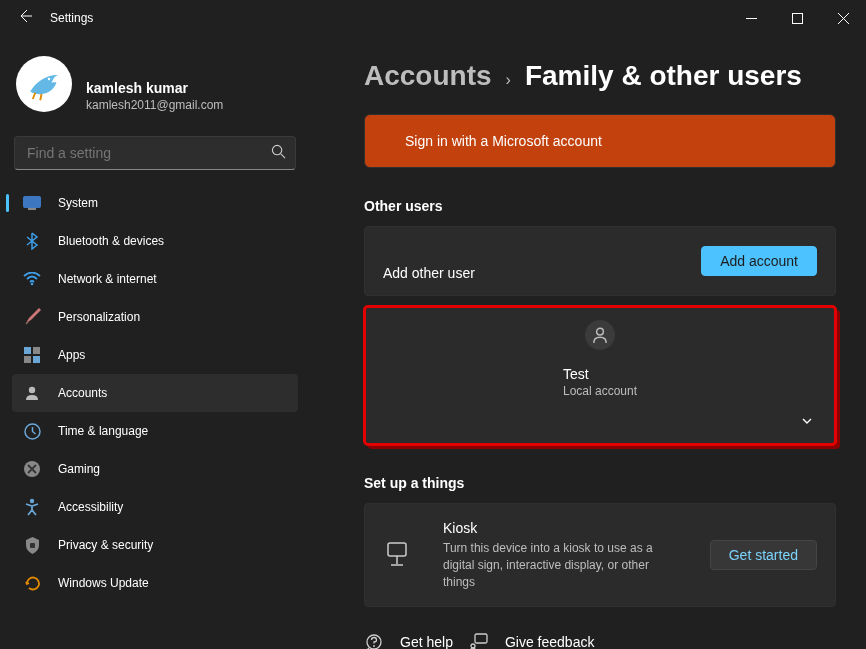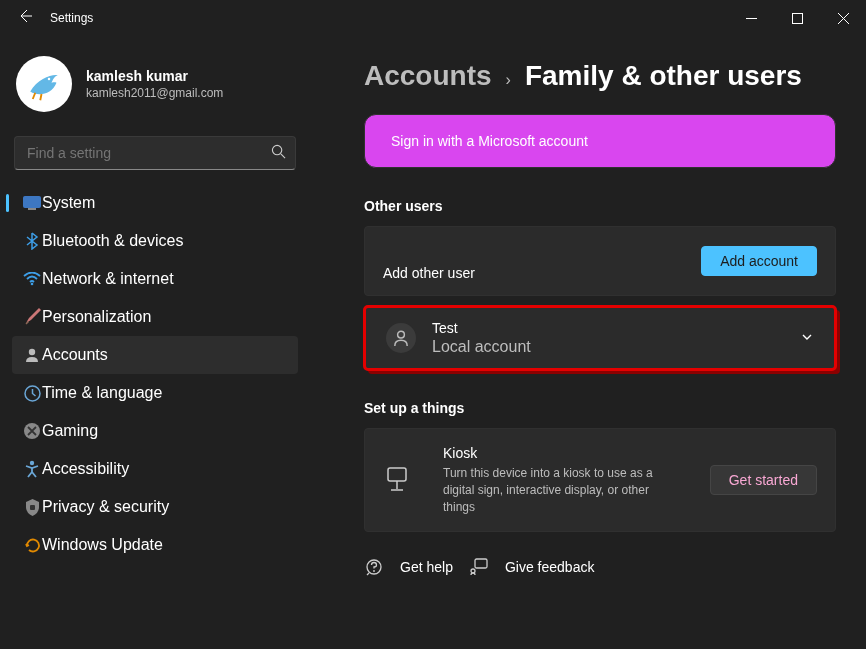--- a/index.html
+++ b/index.html
@@ -9,57 +9,57 @@
   .titlebar { height: 36px; display: flex; align-items: center; padding-left: 10px; }
   .titlebar .back { width: 30px; text-align: center; font-size: 16px; color: #fff; }
   .titlebar .title { font-size: 12px; margin-left: 10px; }
   .titlebar .controls { margin-left: auto; display: flex; height: 100%; }
   .titlebar .controls .ctl { width: 46px; display: flex; align-items: center; justify-content: center; font-size: 12px; }
   .ctl svg { stroke: #fff; }
 
   
   .shell { display: flex; height: calc(100% - 36px); }
   .sidebar { width: 310px; padding: 0 12px; flex-shrink: 0; }
-  .profile { display: flex; align-items: center; padding: 20px 4px 20px 4px; gap: 14px; }
+  .profile { display: flex; align-items: flex-end; padding: 20px 4px 20px 4px; gap: 14px; }
   .avatar { width: 56px; height: 56px; border-radius: 50%; background: #fff; display: flex; align-items: center; justify-content: center; }
   .avatar svg { width: 40px; height: 40px; }
   .profile .name { font-size: 14px; font-weight: 600; }
   .profile .email { font-size: 12px; color: #bdbdbd; margin-top: 2px; }
 
   .search { position: relative; margin: 4px 2px 14px 2px; }
   .search input { width: 100%; height: 34px; background: #2d2d2d; border: 1px solid #3a3a3a; border-bottom: 1px solid #888; border-radius: 4px; padding: 0 34px 0 12px; color: #fff; font-size: 14px; outline: none; }
   .search .sicon { position: absolute; right: 10px; top: 8px; color: #ccc; font-size: 14px; }
 
   .nav { margin-top: 6px; position: relative; }
-  .nav-item { display: flex; align-items: center; height: 38px; padding: 0 10px; border-radius: 4px; gap: 0; font-size: 16px; cursor: default; }
+  .nav-item { display: flex; align-items: center; height: 38px; padding: 0 10px; border-radius: 4px; gap: 16px; font-size: 12px; cursor: default; }
   .nav-item.selected { background: #2d2d2d; }
   .nav-item .nicon { width: 20px; display: flex; justify-content: center; }
   .selbar { position: absolute; left: -6px; width: 3px; height: 18px; background: #4cc2ff; border-radius: 2px; }
 
   
   .main { flex: 1; padding: 24px 30px 10px 54px; overflow-y: auto; }
   .breadcrumb { display: flex; align-items: baseline; gap: 14px; font-size: 13px; margin-bottom: 22px; }
   .breadcrumb .bc1 { font-size: 28px; font-weight: 600; color: #bdbdbd; }
   .breadcrumb .sep { font-size: 16px; color: #bdbdbd; }
   .breadcrumb .bc2 { font-size: 28px; font-weight: 600; }
 
-  .card { background: #d946ef; border: 1px solid #303030; border-radius: 12px; padding: 18px 26px; font-size: 14px; }
+  .card { background: #c2410c; border: 1px solid #303030; border-radius: 6px; padding: 18px 40px; font-size: 14px; }
   .sign-in-card { margin-bottom: 30px; }
 
   .section-h { font-size: 14px; font-weight: 600; margin-bottom: 12px; }
 
   .row-card { background: #2b2b2b; border: 1px solid #303030; border-radius: 4px; padding: 14px 18px; display: flex; align-items: center; gap: 16px; font-size: 14px; margin-bottom: 10px; }
   .row-card .left { flex: 1; display: flex; align-items: center; gap: 16px; margin-top: 24px; }
-  .btn { background: #373737; border: 1px solid #454545; border-radius: 4px; padding: 6px 18px; font-size: 14px; color: #f9a8d4; }
+  .btn { background: #373737; border: 1px solid #454545; border-radius: 4px; padding: 6px 18px; font-size: 14px; color: #7dd3fc; }
   .btn.accent { background: #4cc2ff; color: #1d1d1d; border-color: #4cc2ff; }
 
-  .user-card { background: #2b2b2b; border-radius: 4px; padding: 14px 22px; display: flex; align-items: center; gap: 16px; font-size: 14px; outline: 3px solid #e40000; outline-offset: -2px; box-shadow: 4px 4px 0 0 #8b0000; }
+  .user-card { background: #2b2b2b; border-radius: 4px; padding: 14px 22px; display: flex; align-items: center; gap: 16px; font-size: 14px; outline: 3px solid #e40000; outline-offset: -2px; box-shadow: 4px 4px 0 0 #8b0000; flex-direction: column; }
   .uavatar { width: 30px; height: 30px; border-radius: 50%; background: #3b3b3b; display: flex; align-items: center; justify-content: center; }
   .user-card .uname { font-size: 14px; }
-  .user-card .usub { font-size: 16px; color: #bdbdbd; margin-top: 2px; }
+  .user-card .usub { font-size: 12px; color: #bdbdbd; margin-top: 2px; }
   .chev { margin-left: auto; color: #fff; }
 
   .kiosk-card { background: #2b2b2b; border: 1px solid #303030; border-radius: 4px; padding: 16px 18px; display: flex; align-items: center; gap: 32px; font-size: 14px; }
   .kiosk-card .kicon { width: 28px; display:flex; justify-content:center; }
   .kiosk-card .ktxt { flex: 1; max-width: 280px; }
   .kiosk-card .kdesc { font-size: 12px; color: #bdbdbd; margin-top: 4px; line-height: 1.4; }
 
   .footer-links { margin-top: 26px; display: flex; flex-direction: row; gap: 16px; }
   .flink { display: flex; align-items: center; gap: 16px; font-size: 14px; }
   .flink .ficon { width: 20px; display:flex; justify-content:center; color:#ccc; }
@@ -150,20 +150,31 @@
       </div>
       <div class="nav-item">
         <span class="nicon">
             <svg width="18" height="18" viewBox="0 0 18 18">
               <path d="M3 15 L6 10 L16 0 L18 2 L8 12 L3 15" fill="#c77"></path>
               <path d="M2.5 15.5 L5 13 L6 14 L3.5 16.5 Z" fill="#865"></path>
             </svg>
           </span>
         <span>Personalization</span>
       </div>
+      <div class="nav-item">
+        <span class="nicon">
+            <svg width="16" height="16" viewBox="0 0 16 16">
+              <rect x="0" y="0" width="7" height="7" fill="#6aa6d6"></rect>
+              <rect x="9" y="0" width="7" height="7" fill="#888"></rect>
+              <rect x="0" y="9" width="7" height="7" fill="#888"></rect>
+              <rect x="9" y="9" width="7" height="7" fill="#6aa6d6"></rect>
+            </svg>
+          </span>
+        <span>Apps</span>
+      </div>
       <div class="nav-item selected">
         <div class="selbar" style="top:10px"></div>
         <span class="nicon">
             <svg width="16" height="16" viewBox="0 0 16 16">
               <circle cx="8" cy="5" r="3.2" fill="#bbb"></circle>
               <path d="M2 15 Q2 10 8 10 Q14 10 14 15 Z" fill="#bbb"></path>
             </svg>
           </span>
         <span>Accounts</span>
       </div>

